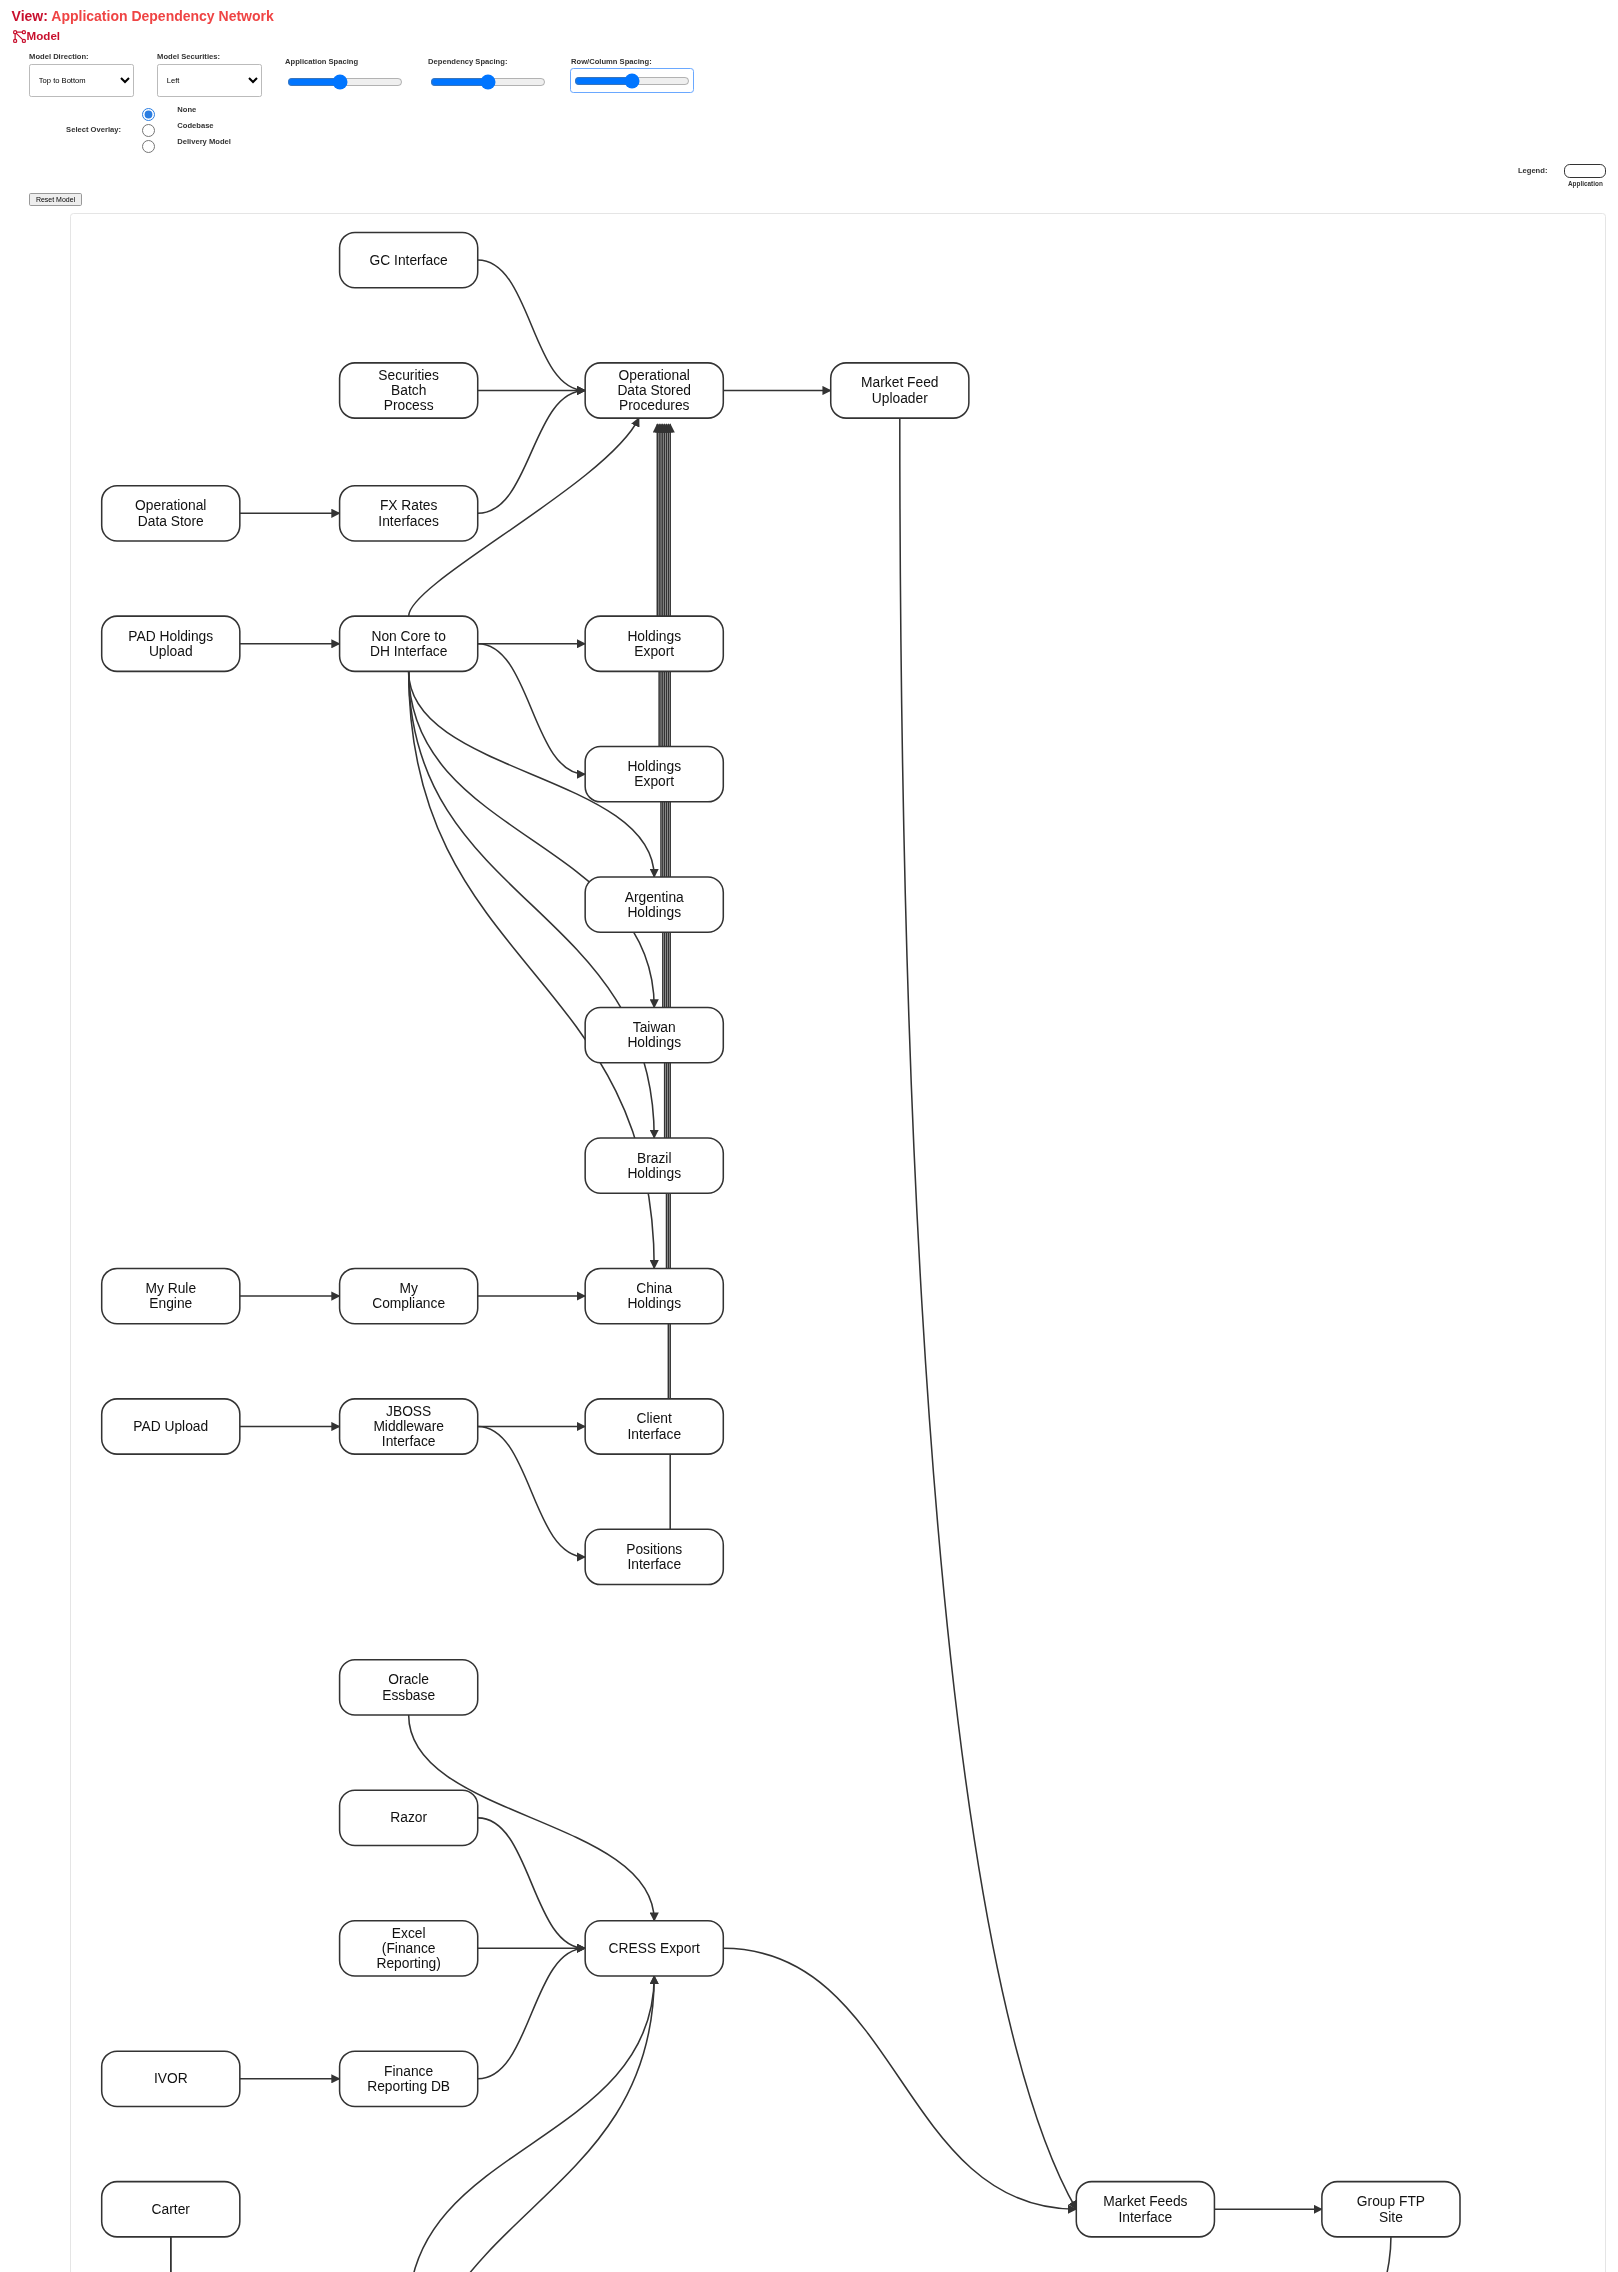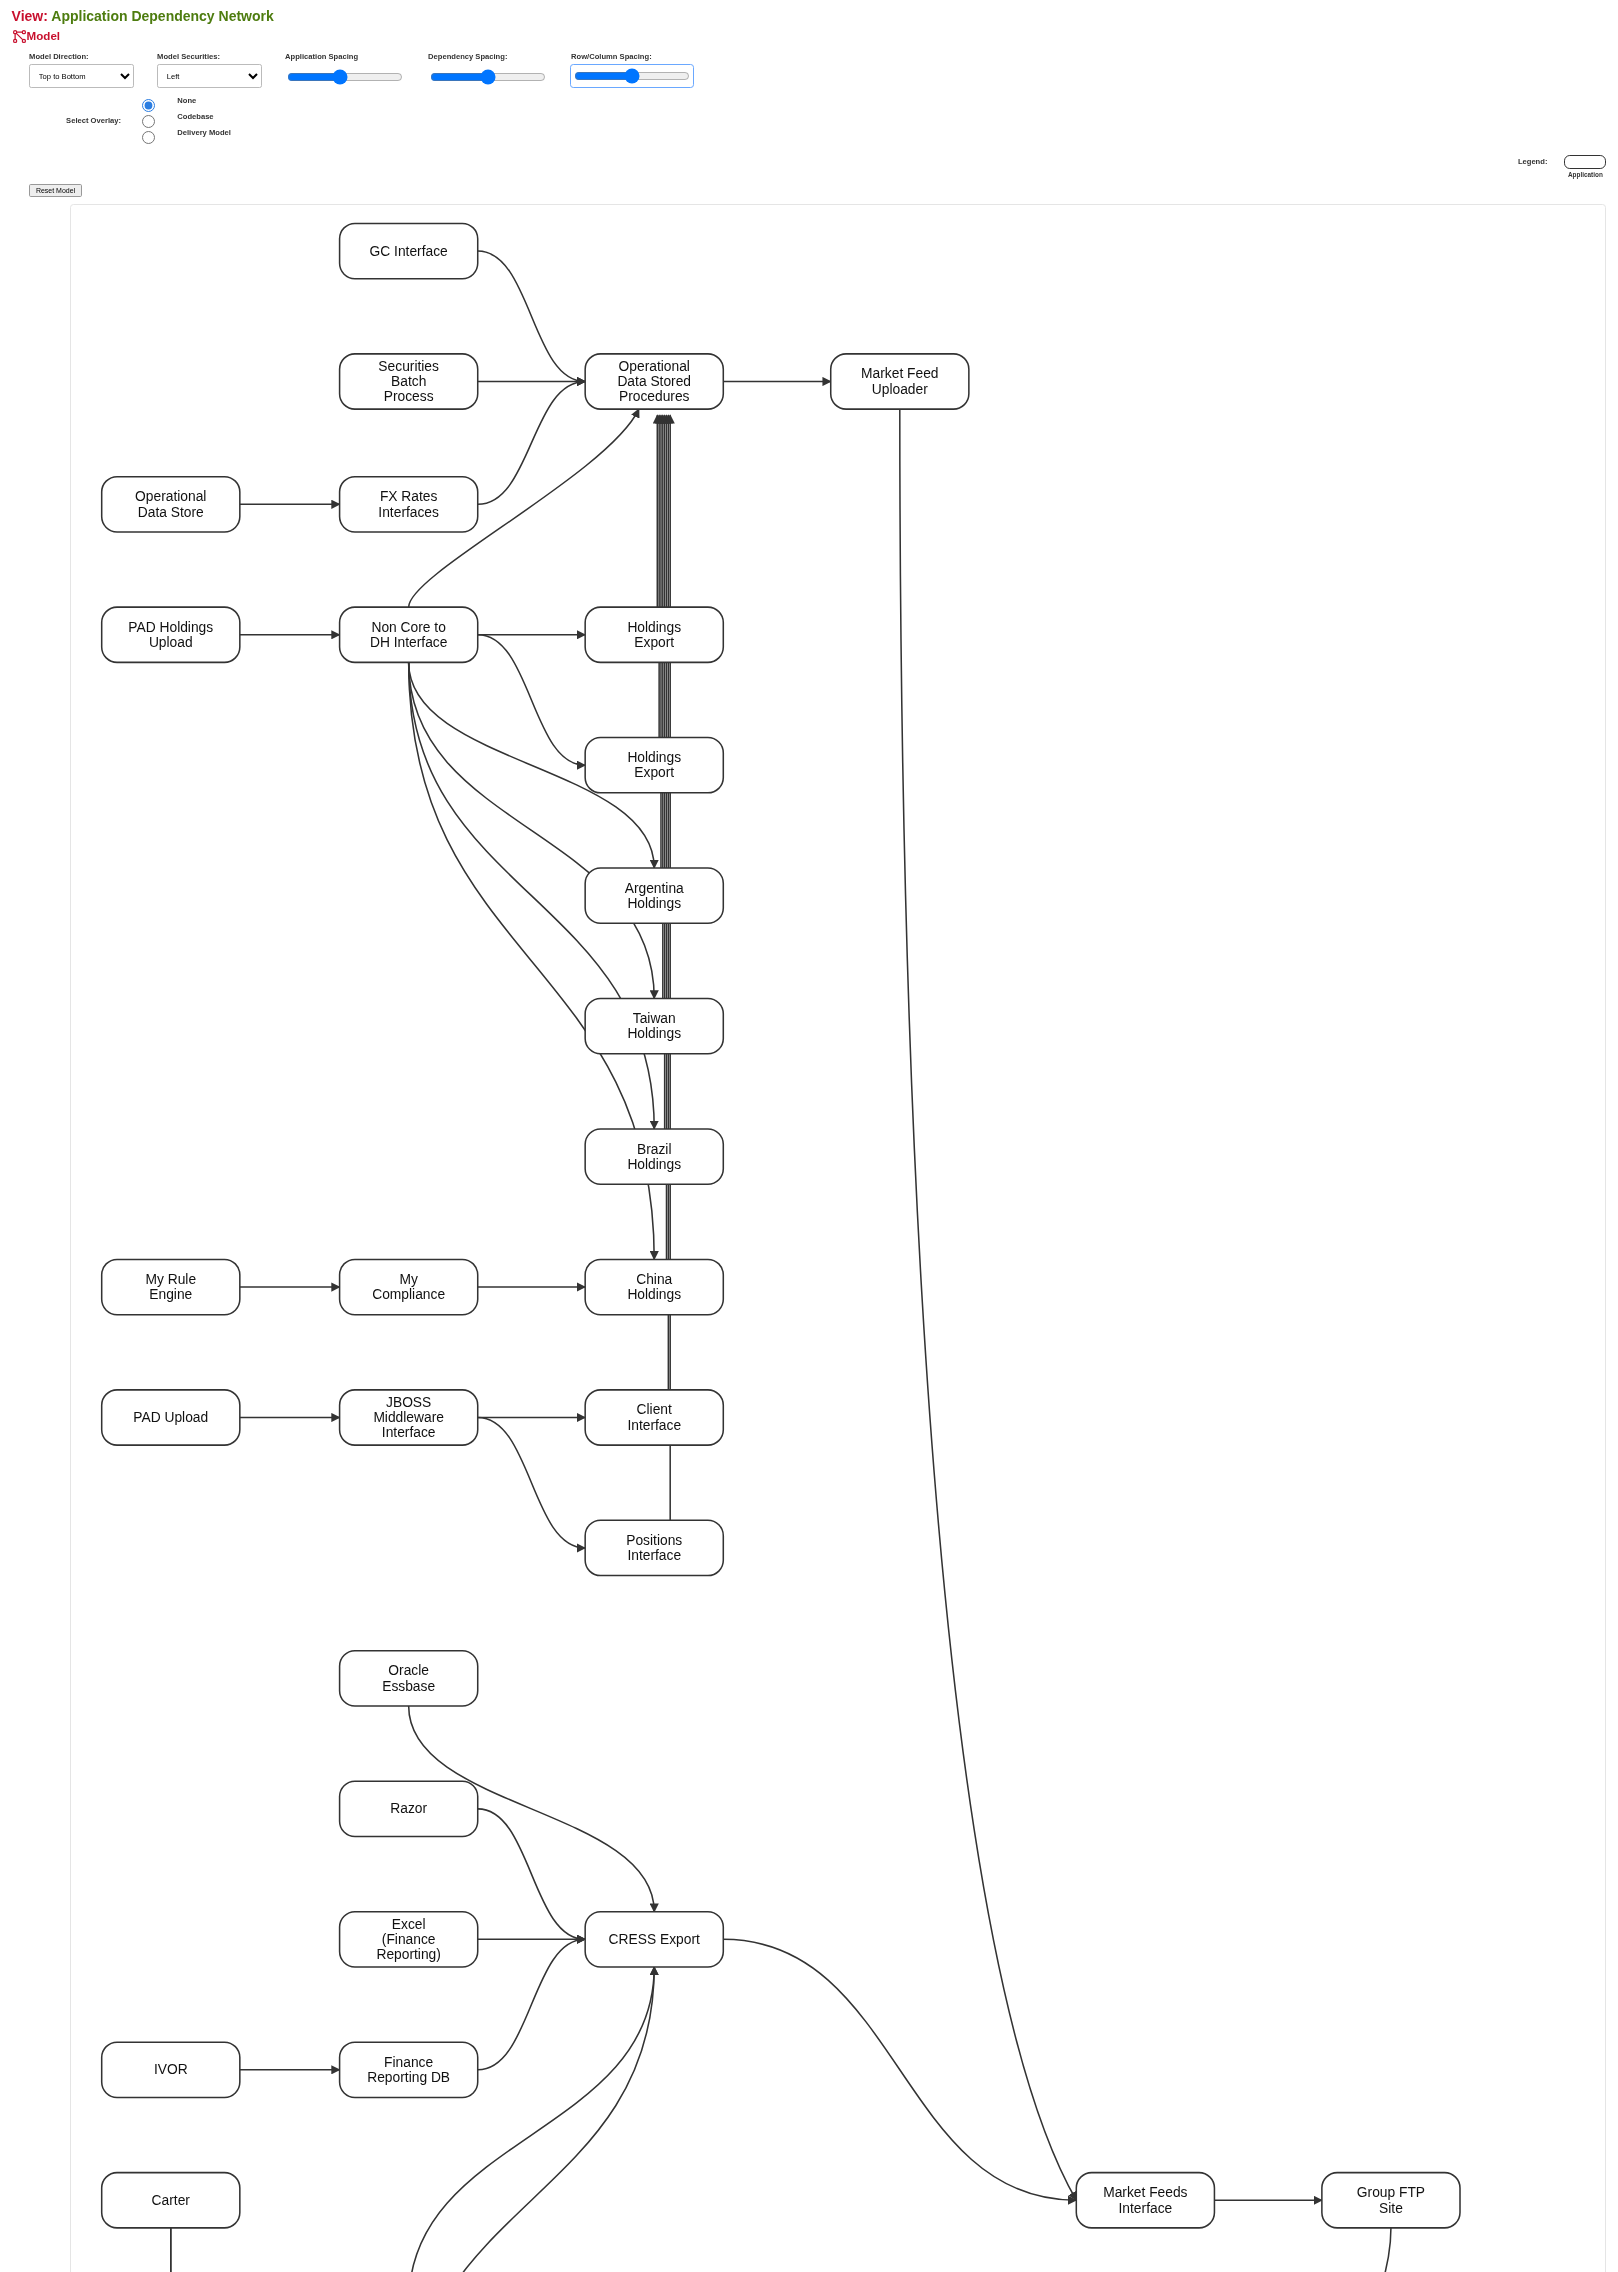--- a/index.html
+++ b/index.html
@@ -6,29 +6,29 @@
   body {
     margin: 0;
     padding: 5.8px 11.6px;
     font-family: -apple-system, BlinkMacSystemFont, "Segoe UI", Helvetica, Arial, sans-serif;
     font-size: 8.1px;
     color: #333;
     background: #fff;
   }
   .page-title { font-size: 14px; font-weight: 700; margin: 2.3px 0 4.7px 0; }
   .page-title .red { color: #C8102E; }
-  .page-title .grey { color: #4d7c0f; }
+  .page-title .grey { color: #ef4444; }
   .section-header { display:flex; align-items:flex-start; margin: 4.7px 0 5.8px 0; }
   .section-header .label { color:#C8102E; font-size:11.6px; font-weight:600; }
   .icon-svg { width:15px; height:15px; stroke:#C8102E; fill:none; stroke-width:2; }
   .controls-row { display:flex; gap:23px; flex-wrap:wrap; margin-left:17.5px; margin-bottom:8.1px; }
   .control-group { display:flex; flex-direction:column; gap:3.5px; min-width:105px;justify-content:center; }
   .control-group label { font-weight:700; font-size:7.6px; }
   select {
-    height:24px; padding:1.7px 4.7px; border:0.6px solid #bbb; border-radius:2.3px;
+    height:33px; padding:1.7px 4.7px; border:0.6px solid #bbb; border-radius:2.3px;
     font-size:7.6px; background:#fff;
   }
   input[type=range] { width:116px; }
   .slider-wrap { padding-top:2.3px; }
   .overlay-row { display:flex; align-items:center; gap:16.3px; margin-left:17.5px; margin-bottom:10.5px; flex-wrap:wrap;}
   .overlay-row .lbl { font-weight:700; font-size:7.6px;padding-left:37px; }
   .radio-opt { display:flex; align-items:flex-start; gap:19px; font-size:7.6px; font-weight:700;}
   .radio-opt input { accent-color:#2a7de1; }
   .legend-row { display:flex; align-items:flex-start; gap:17px; margin-left:17.5px; margin-bottom:5.8px;justify-content:flex-end;}
   .legend-row .lbl { font-weight:700; font-size:7.6px; padding-top:2.3px;}

